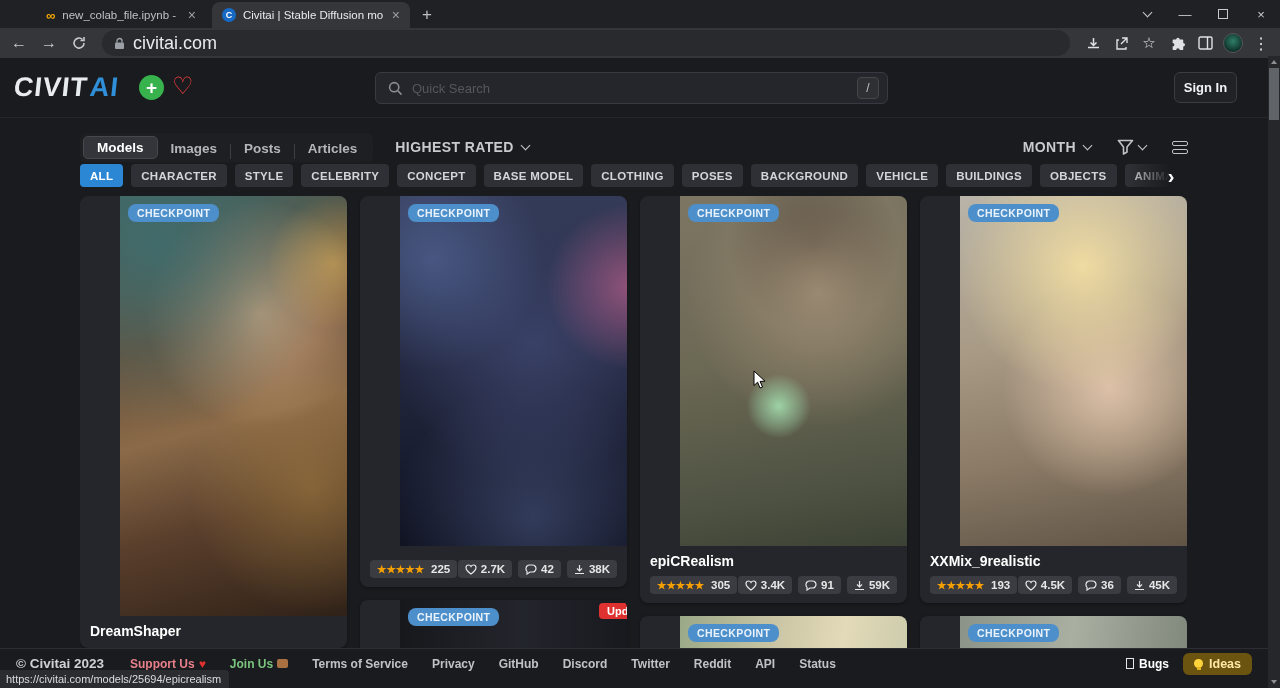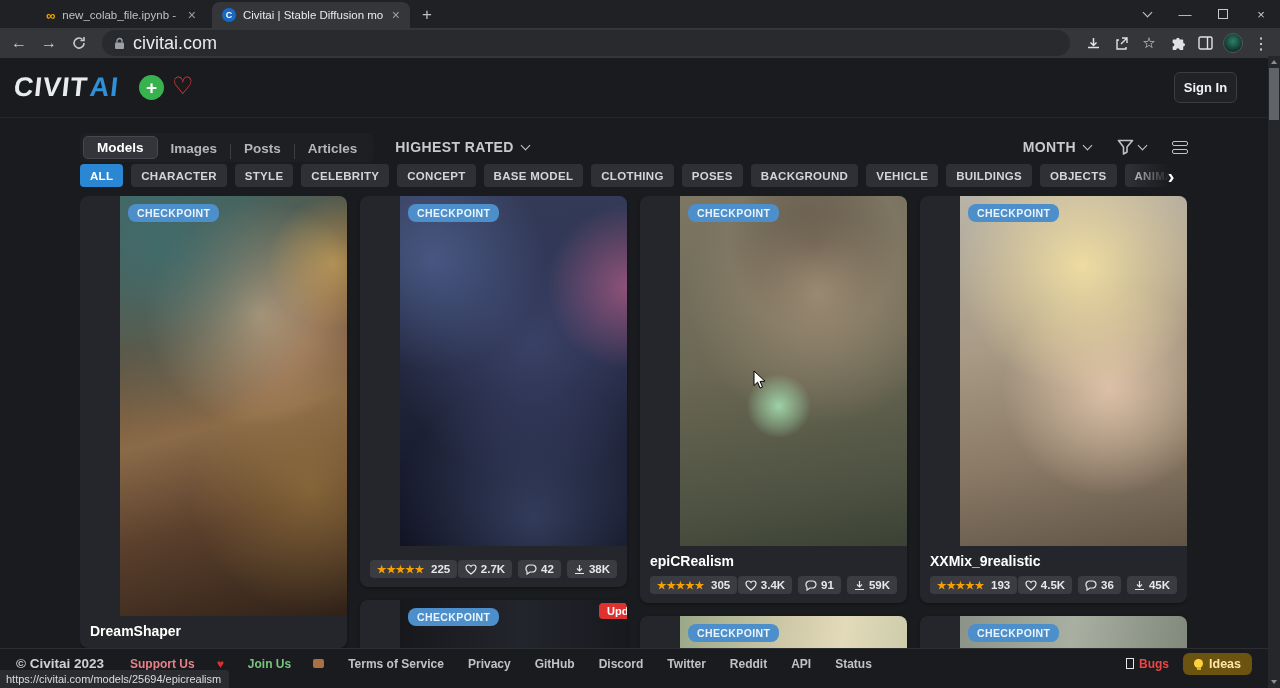--- a/index.html
+++ b/index.html
@@ -135,26 +135,26 @@
   .pimg { height:120px; }
   .img-p1 { background:linear-gradient(90deg,#17181c,#23252c 45%,#14151a); }
   .img-p2 { background:linear-gradient(100deg,#9aa888 0%,#cfc9a8 38%,#e3dab9 58%,#b9c0a0 100%); }
   .img-p3 { background:linear-gradient(100deg,#8b9287 0%,#a9b0a2 40%,#6e756a 100%); }
 
   
   .site-footer { position:absolute; top:590px; left:0; width:1268px; height:30px;
     background:#1a1b1e; border-top:1px solid #2c2e33; display:flex; align-items:center;
     padding:0 16px; gap:24px; z-index:5; }
   .copyright { color:#cfd1d4; font-size:13.5px; font-weight:bold; margin-right:2px; }
-  .flink { color:#c1c2c5; font-size:12px; font-weight:600; display:flex; align-items:center; gap:22px; }
+  .flink { color:#c1c2c5; font-size:12px; font-weight:600; display:flex; align-items:center; gap:4px; }
   .flink.support { color:#e8808a; } .flink.support .hrt { color:#e03131; font-size:12px; }
   .flink.join { color:#7bc47f; }
   .briefcase { width:11px; height:9px; background:#a97142; border-radius:2px; display:inline-block; }
   .f-right { margin-left:auto; display:flex; align-items:center; gap:14px; }
-  .bugs { color:#ef4444; font-size:12px; font-weight:600; display:flex; align-items:center; gap:5px; }
+  .bugs { color:#ffffff; font-size:12px; font-weight:600; display:flex; align-items:center; gap:5px; }
   .bug-box { width:8px; height:11px; border:1.2px solid #e6e7e9; display:inline-block; }
   .ideas { background:#6b540f; border-radius:6px; padding:4px 11px; display:flex; align-items:center;
     gap:6px; color:#ffe8a3; font-size:12.5px; font-weight:bold; }
   .bulb { width:9px; height:9px; border-radius:50%; background:#ffd43b; position:relative; }
   .bulb::after { content:""; position:absolute; left:2.5px; top:8px; width:4px; height:3px; background:#e3b322; }
 
   
   .status-overlay { position:absolute; left:0; bottom:0; height:18px; background:#2b2c2f;
     color:#dadce0; font-size:11px; display:flex; align-items:center; padding:0 8px 0 6px;
     border-top-right-radius:4px; z-index:9; }
@@ -245,20 +245,28 @@
 
   <div class="site-header">
     <div class="logo">
       <span class="logo-civit">CIVIT</span>
         <span class="logo-ai">AI</span>
     </div>
     <div class="hdr-plus">
         <span>+</span>
       </div>
     <div class="hdr-heart">♡</div>
+    <div class="searchbar">
+      <svg width="15" height="15" viewBox="0 0 15 15">
+          <circle cx="6.2" cy="6.2" r="4.6" stroke="#8a8d93" stroke-width="1.6" fill="none"></circle>
+          <line x1="9.8" y1="9.8" x2="13.6" y2="13.6" stroke="#8a8d93" stroke-width="1.6"></line>
+        </svg>
+      <span class="search-ph">Quick Search</span>
+      <span class="kbd-slash">/</span>
+    </div>
     <div class="signin">Sign In</div>
   </div>
 
   <div class="navrow">
     <div class="seg">
       <div class="seg-item active">Models</div>
       <div class="seg-item">Images</div>
       <div class="seg-div"></div>
       <div class="seg-item">Posts</div>
       <div class="seg-div"></div>

